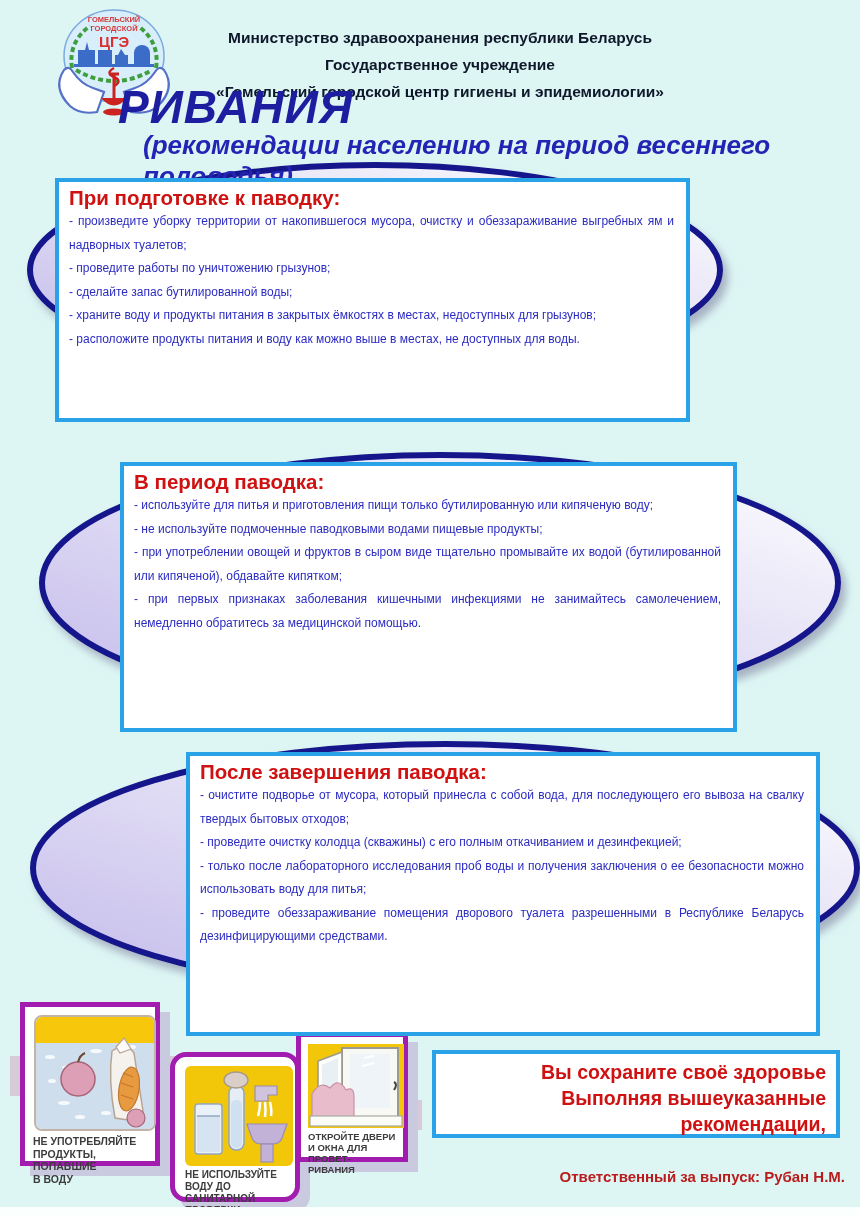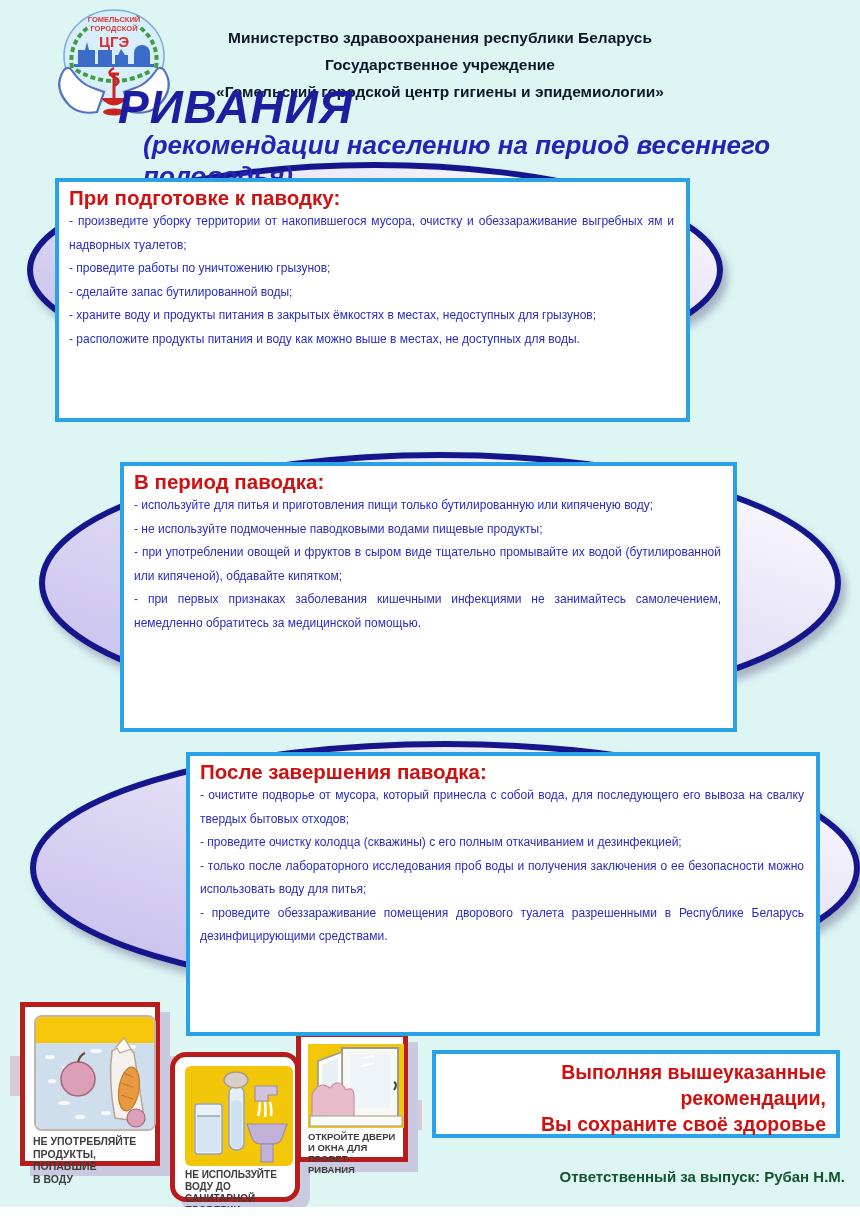--- a/index.html
+++ b/index.html
@@ -23,21 +23,21 @@
     padding:4px 12px 20px 10px;box-sizing:border-box;}
   .box h2{margin:0;font-size:20.5px;line-height:24px;color:#cf1111;font-weight:bold;}
   .box ul{margin:0;padding:0;list-style:none;}
   .box li{font-size:12px;line-height:23.5px;color:#2b2bc2;text-align:justify;}
   .box1{left:55px;top:178px;width:635px;height:244px;}
   .box2{left:120px;top:462px;width:617px;height:270px;}
   .box3{left:186px;top:752px;width:634px;height:284px;}
 
   
   .band{background:#d8cbd8;z-index:2;}
-  .picto{background:#ffffff;border:5px solid #b91c1c;z-index:4;box-sizing:border-box;
+  .picto{background:#ffffff;border:5px solid #a21caf;z-index:4;box-sizing:border-box;
          box-shadow:10px 10px 0 #c9c9e0;}
   .picto .pic{overflow:hidden;position:absolute;}
   .caption{position:absolute;font-size:10.5px;line-height:12.5px;font-weight:bold;
            color:#3c3c3c;white-space:pre-line;}
   .picto1{left:20px;top:1002px;width:140px;height:164px;}
   .picto1 .pic{left:9px;top:8px;width:118px;height:112px;border:2px solid #c3b2a6;border-radius:8px;}
   .picto1 .caption{left:8px;top:128px;width:122px;}
   .picto2{left:170px;top:1052px;width:130px;height:150px;border-radius:16px;}
   .picto2 .pic{left:10px;top:9px;width:108px;height:100px;border-radius:6px;}
   .picto2 .caption{left:10px;top:112px;width:108px;font-size:10px;line-height:12px;}
@@ -47,21 +47,21 @@
 
   
   .conclusion{left:432px;top:1050px;width:408px;height:88px;background:#ffffff;
     border:4px solid #2aa2e8;z-index:6;box-sizing:border-box;padding:5px 10px 0 0;
     text-align:right;color:#cf1111;font-weight:bold;font-size:19.5px;line-height:26px;}
 
   
   .credits-left{left:302px;top:1168px;z-index:5;font-size:15px;font-weight:bold;
     color:#1d1d1d;line-height:19px;white-space:pre-line;}
   .credits-right{left:500px;top:1168px;width:345px;text-align:right;z-index:5;
-    font-size:15px;font-weight:bold;color:#14532d;}
+    font-size:15px;font-weight:bold;color:#b91c1c;}
 
   .bottom-strip{left:0;bottom:0;width:860px;height:9px;background:#fbfffd;z-index:8;}
 </style>
 </head>
 <body>
 
 <div class="poster">
 
   <svg class="bg-svg" width="860" height="1216" viewBox="0 0 860 1216">
     <defs>
@@ -214,20 +214,20 @@
         <rect x="2" y="72" width="92" height="10" fill="#fbfbf7" stroke="#aaaaa2" stroke-width="1.2"></rect>
         <path d="M86,38 q4,2 0,8" stroke="#444" stroke-width="2" fill="none"></path>
       </svg>
     </div>
     <div class="caption">ОТКРОЙТЕ ДВЕРИ
 И ОКНА ДЛЯ ПРОВЕТ-
 РИВАНИЯ</div>
   </div>
 
   <div class="abs conclusion">
+    <div>Вы сохраните своё здоровье</div>
     <div>Выполняя вышеуказанные рекомендации,</div>
-    <div>Вы сохраните своё здоровье</div>
   </div>
 
   <div class="abs credits-right">Ответственный за выпуск: Рубан Н.М.</div>
 
   <div class="abs bottom-strip"></div>
 </div>
 
 </body></html>

